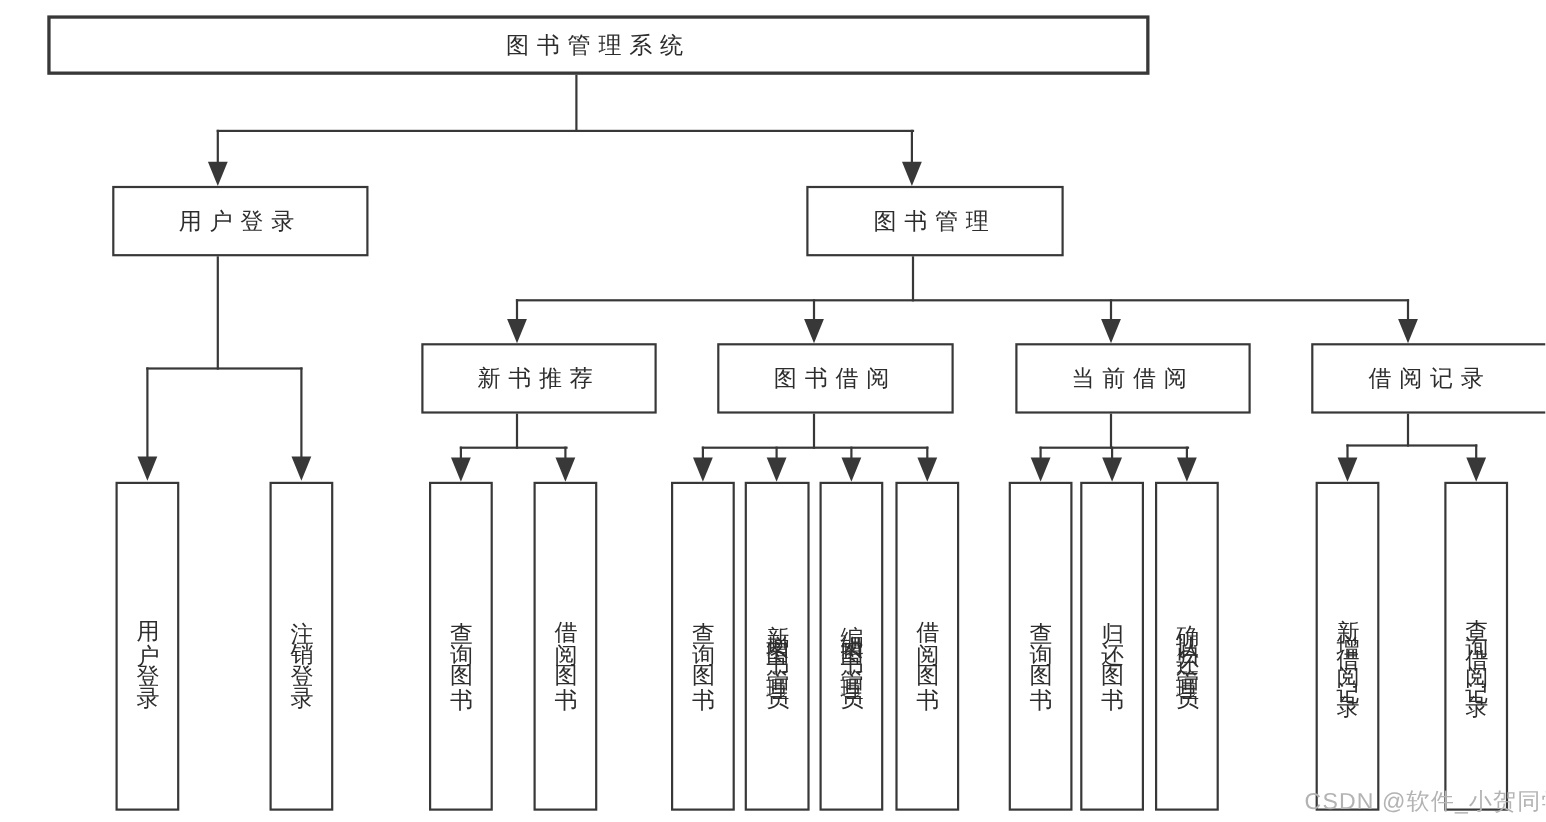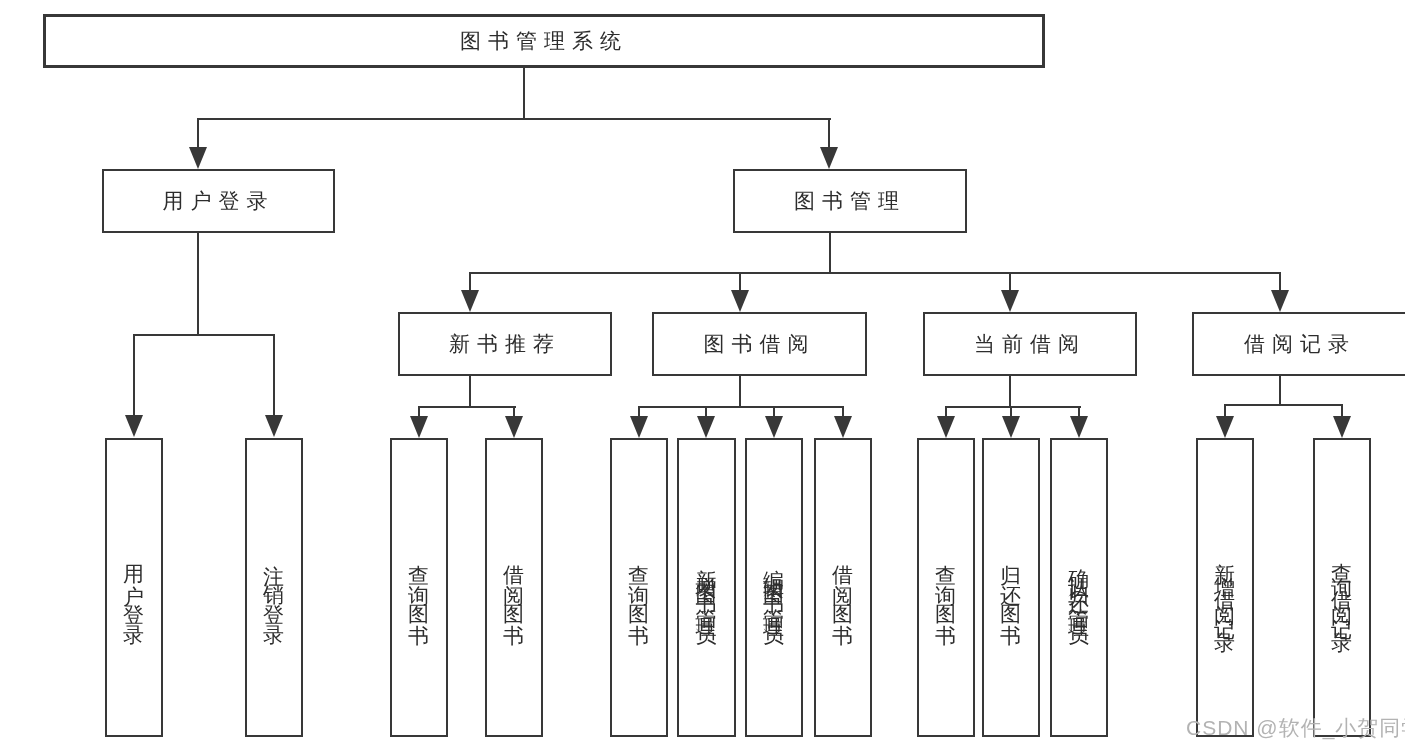--- a/index.html
+++ b/index.html
@@ -104,21 +104,21 @@
   </div>
 
   <div class="box" style="left:82px;top:169px;width:233px;height:64px">
     <span>用户登录</span>
   </div>
 
   <div class="box" style="left:713px;top:169px;width:234px;height:64px">
     <span>图书管理</span>
   </div>
 
-  <div class="box" style="left:378px;top:312px;width:214px;height:64px">
+  <div class="box" style="left:363px;top:312px;width:214px;height:64px">
     <span>新书推荐</span>
   </div>
 
   <div class="box" style="left:903px;top:312px;width:214px;height:64px">
     <span>当前借阅</span>
   </div>
 
   <div class="box" style="left:632px;top:312px;width:215px;height:64px">
     <span>图书借阅</span>
   </div>

